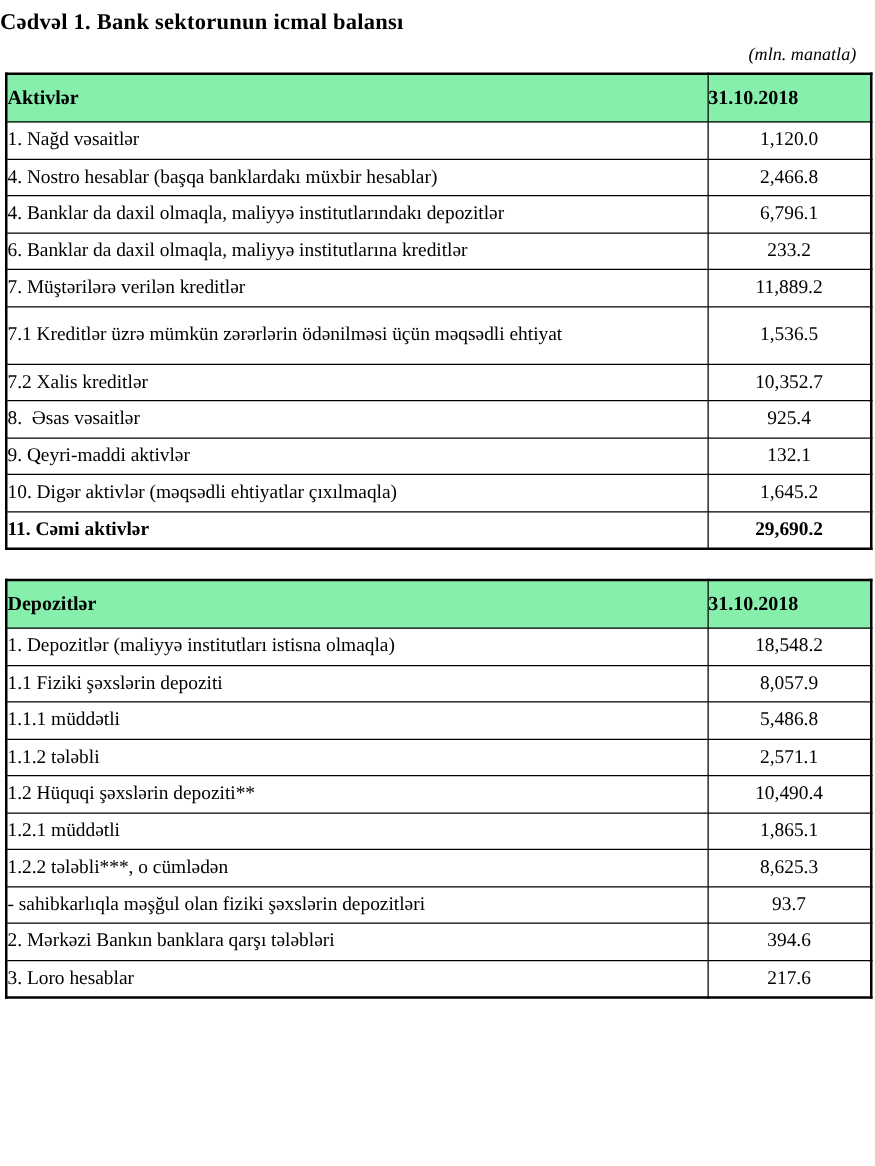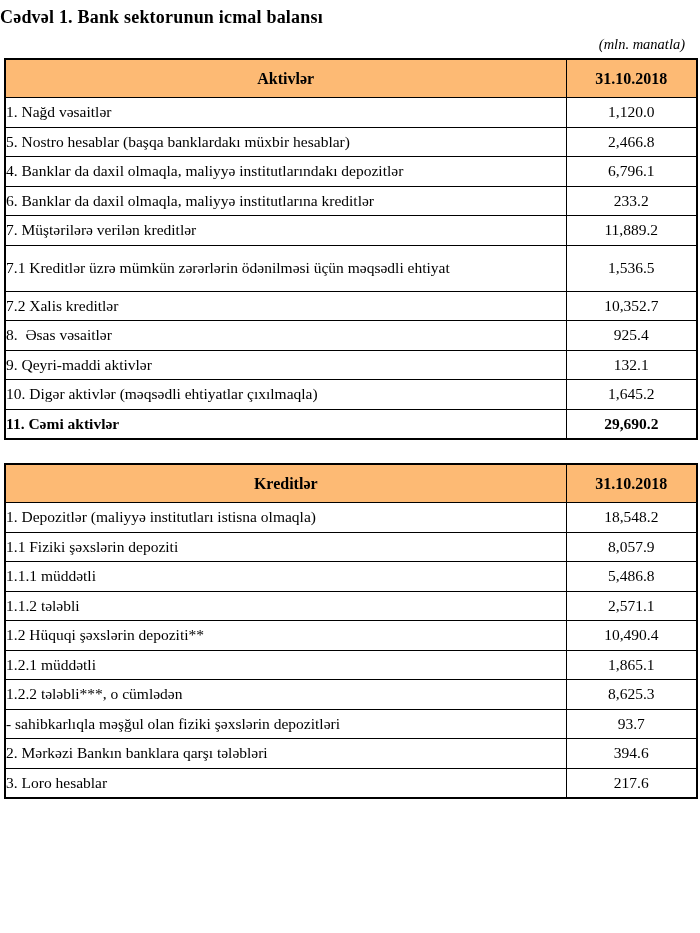--- a/index.html
+++ b/index.html
@@ -35,25 +35,25 @@
     table-layout: fixed;
     border: 2px solid #000;
   }
   table.btable col.c-label { width: 561px; }
   table.btable col.c-value { width: 131px; }
   table.btable th, table.btable td {
     border: 1.6px solid #000;
     padding: 0;
   }
   table.btable th {
-    background: #fdba74;
+    background: #86efac;
     font-size: 16px;
     font-weight: bold;
     height: 37px;
-    text-align: center;
+    text-align: left;
   }
   table.btable td {
     font-size: 15.5px;
     height: 28.5px;
     line-height: 1.15;
   }
   td.cell-label {
     padding: 2px 6px 2px 6px;
     text-align: left;
     white-space: pre-wrap;
@@ -84,21 +84,21 @@
             <th>Aktivlər</th>
             <th>31.10.2018</th>
           </tr>
         </thead>
         <tbody>
           <tr>
             <td class="cell-label">1. Nağd vəsaitlər</td>
             <td class="cell-value">1,120.0</td>
           </tr>
           <tr>
-            <td class="cell-label">5. Nostro hesablar (başqa banklardakı müxbir hesablar)</td>
+            <td class="cell-label">4. Nostro hesablar (başqa banklardakı müxbir hesablar)</td>
             <td class="cell-value">2,466.8</td>
           </tr>
           <tr>
             <td class="cell-label">4. Banklar da daxil olmaqla, maliyyə institutlarındakı depozitlər</td>
             <td class="cell-value">6,796.1</td>
           </tr>
           <tr>
             <td class="cell-label">6. Banklar da daxil olmaqla, maliyyə institutlarına kreditlər</td>
             <td class="cell-value">233.2</td>
           </tr>
@@ -133,21 +133,21 @@
         </tbody>
       </table>
       <div class="table-gap"></div>
       <table class="btable">
         <colgroup>
           <col class="c-label">
           <col class="c-value">
         </colgroup>
         <thead>
           <tr>
-            <th>Kreditlər</th>
+            <th>Depozitlər</th>
             <th>31.10.2018</th>
           </tr>
         </thead>
         <tbody>
           <tr>
             <td class="cell-label">1. Depozitlər (maliyyə institutları istisna olmaqla)</td>
             <td class="cell-value">18,548.2</td>
           </tr>
           <tr>
             <td class="cell-label">1.1 Fiziki şəxslərin depoziti</td>

